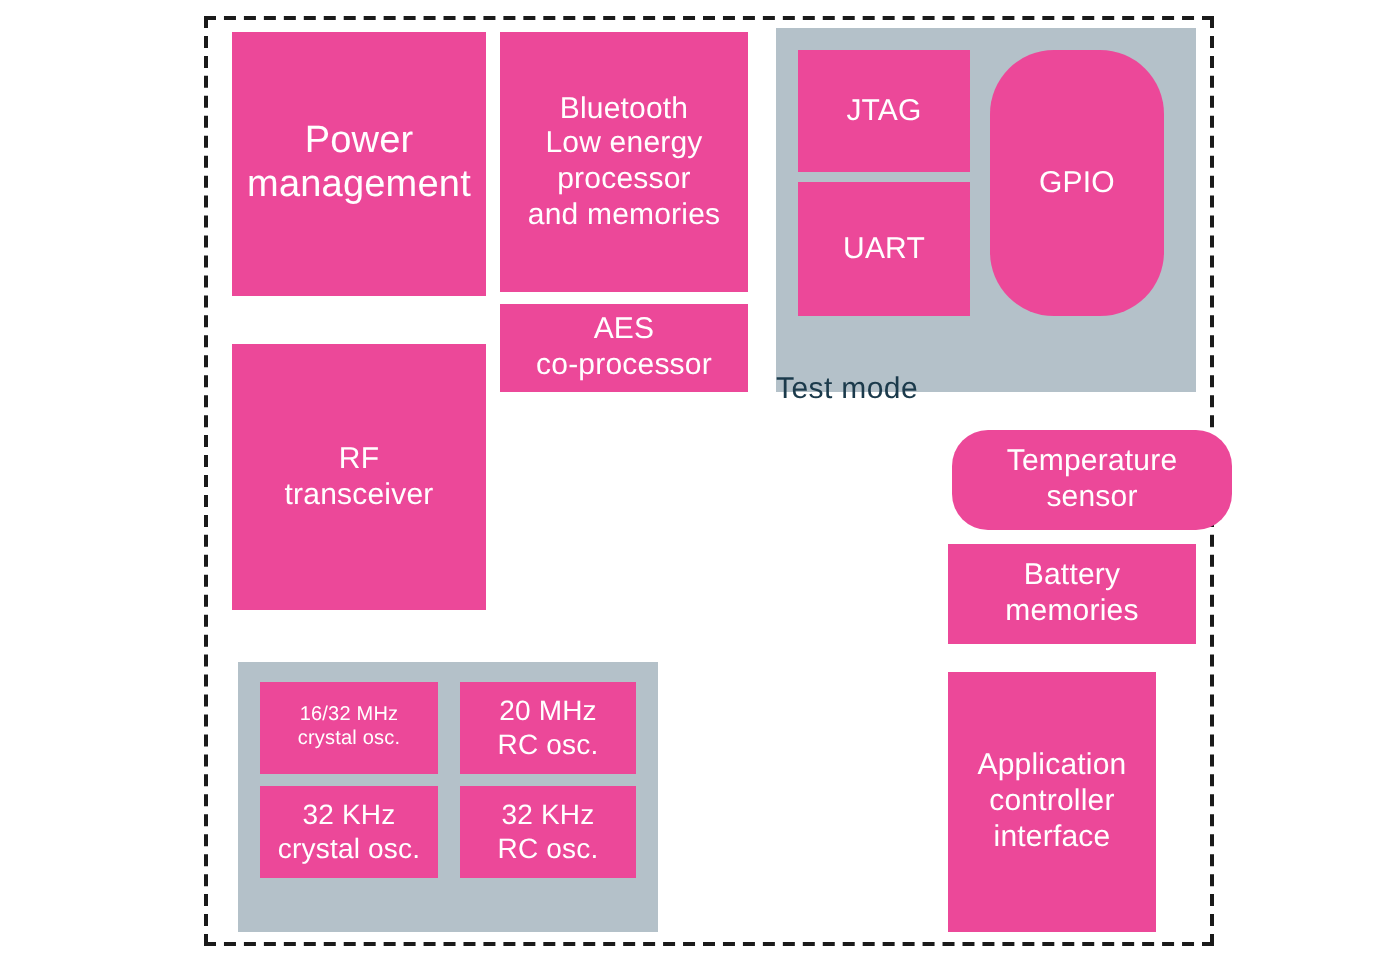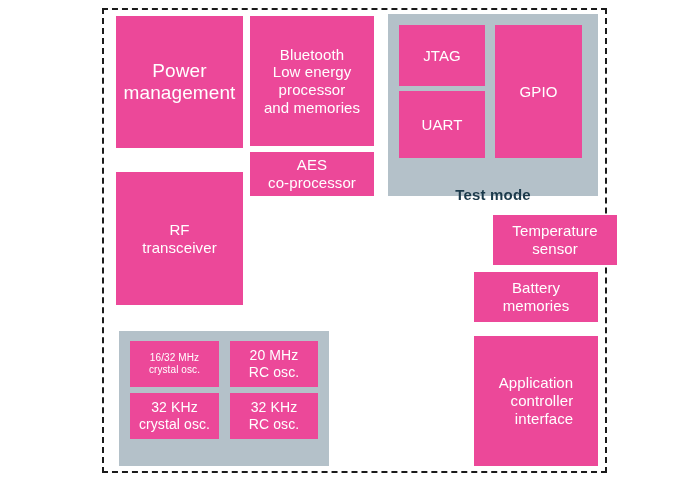--- a/index.html
+++ b/index.html
@@ -42,40 +42,40 @@
   }
   .panel {
     position: absolute;
     background: #b4c1c9;
     box-sizing: border-box;
   }
   .panel-label {
     position: absolute;
     left: 0;
     right: 0;
-    text-align: center;
+    text-align: left;
     color: #1b3a4b;
-    font-weight: bold;
+    font-weight: normal;
     letter-spacing: 0.2px;
   }
   
   #block-power-management { left: 116px; top: 16px;  width: 127px; height: 132px; font-size: 19px; }
   #block-ble-processor    { left: 250px; top: 16px;  width: 124px; height: 130px; font-size: 15px; }
   #block-aes-coprocessor  { left: 250px; top: 152px; width: 124px; height: 44px;  font-size: 15px; }
   #block-rf-transceiver   { left: 116px; top: 172px; width: 127px; height: 133px; font-size: 15px; }
   
   #panel-test-mode  { left: 388px; top: 14px; width: 210px; height: 182px; }
   #block-jtag { left: 399px; top: 25px; width: 86px;  height: 61px;  font-size: 15px; }
   #block-uart { left: 399px; top: 91px; width: 86px;  height: 67px;  font-size: 15px; }
-  #block-gpio { left: 495px; top: 25px; width: 87px;  height: 133px; font-size: 15px; }
+  #block-gpio { left: 495px; top: 25px; width: 87px;  height: 133px; font-size: 15px; border-radius: 32px; }
   #label-test-mode { top: 172px; font-size: 15px; }
   
-  #block-temperature-sensor { left: 493px; top: 215px; width: 124px; height: 50px; font-size: 15px; }
+  #block-temperature-sensor { left: 476px; top: 215px; width: 140px; height: 50px; font-size: 15px; border-radius: 18px; }
   #block-battery-monitor    { left: 474px; top: 272px; width: 124px; height: 50px; font-size: 15px; }
-  #block-application-controller-interface { left: 474px; top: 336px; width: 124px; height: 130px; font-size: 15px; text-align: right; }
+  #block-application-controller-interface { left: 474px; top: 336px; width: 104px; height: 130px; font-size: 15px; }
   
   #panel-clock-management { left: 119px; top: 331px; width: 210px; height: 135px; }
   #block-xtal-osc-16-32mhz { left: 130px; top: 341px; width: 89px; height: 46px; font-size: 10px; }
   #block-rc-osc-16mhz      { left: 230px; top: 341px; width: 88px; height: 46px; font-size: 14px; }
   #block-xtal-osc-32khz    { left: 130px; top: 393px; width: 89px; height: 46px; font-size: 14px; }
   #block-rc-osc-32khz      { left: 230px; top: 393px; width: 88px; height: 46px; font-size: 14px; }
 </style>
 </head>
 <body>
 

